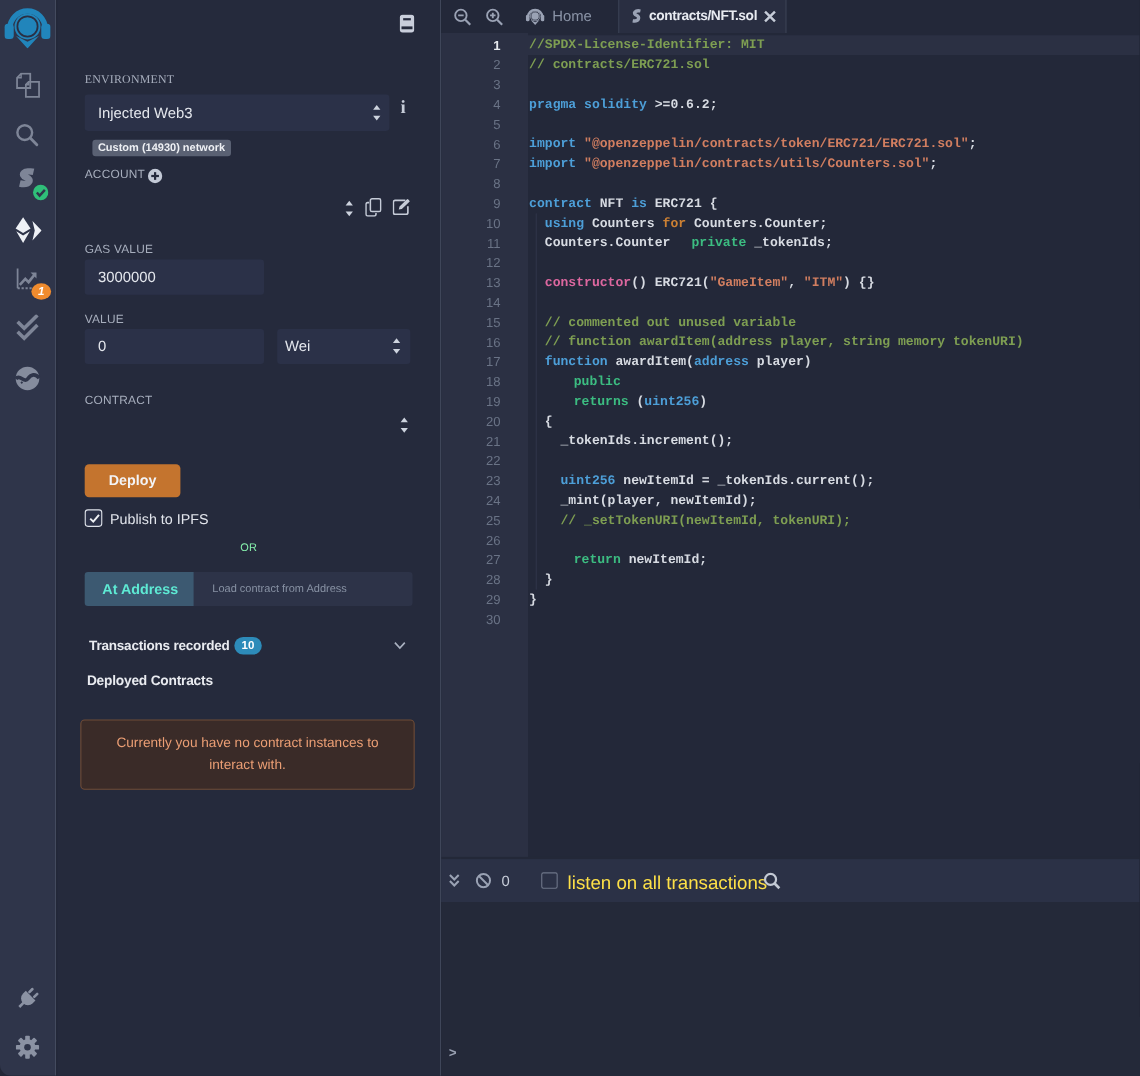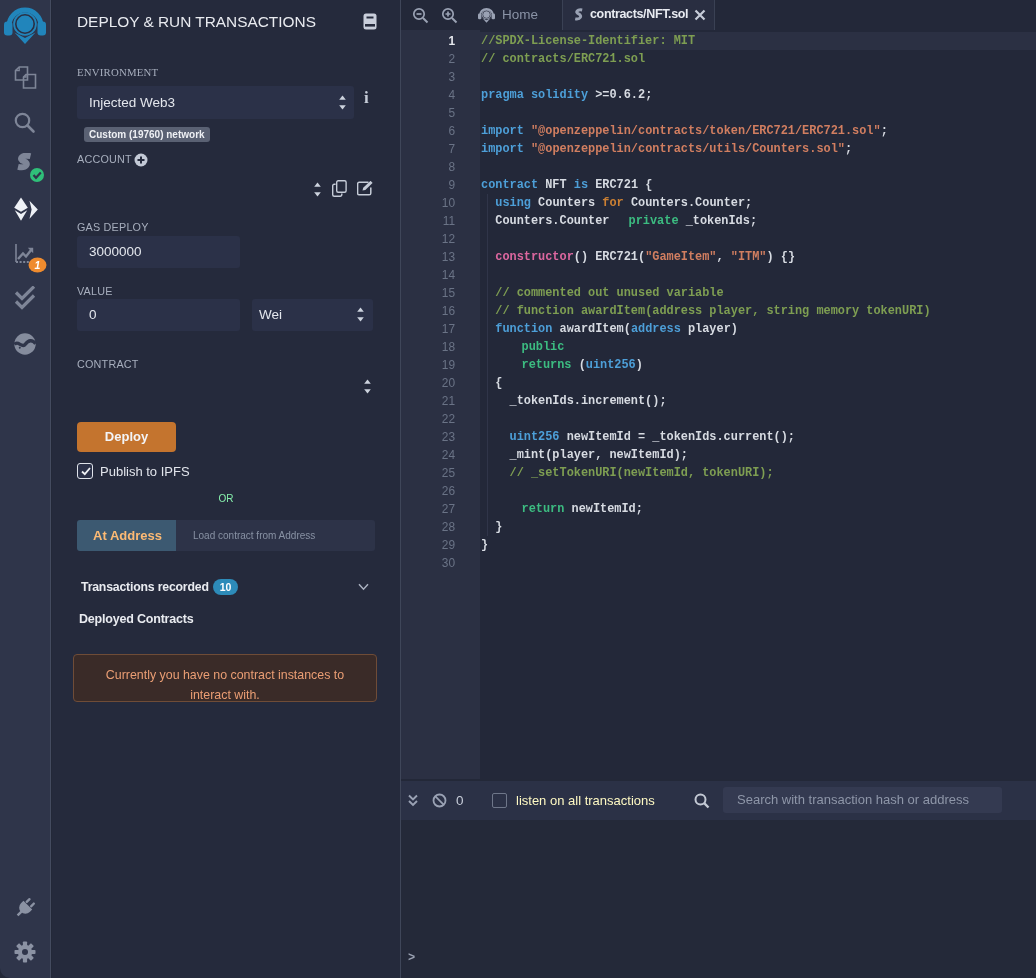--- a/index.html
+++ b/index.html
@@ -102,82 +102,81 @@
             <rect x="9.9" y="18" width="4.2" height="4.5" rx="0.8"></rect>
             <rect x="1.5" y="9.9" width="4.5" height="4.2" rx="0.8"></rect>
             <rect x="18" y="9.9" width="4.5" height="4.2" rx="0.8"></rect>
           </g>
         </g>
       </g>
       <circle cx="12" cy="12" r="3" fill="#2f354a"></circle>
     </svg>
   </div>
   <div id="panel" class="abs">
-    <div class="abs" style="left:25px; top:13px; color:#e9ebf0; font-size:15.4px;">DEPLOY &amp; RUN TRANSACTIONS</div>
     <svg class="abs" style="left:311px; top:13px;" width="14" height="17" viewBox="0 0 14 17">
       <rect x="0.5" y="0.5" width="13" height="16" rx="2.5" fill="#c9cedb"></rect>
       <rect x="3.5" y="3.5" width="7" height="2" fill="#252a3c"></rect>
       <rect x="2" y="11" width="10" height="2.6" fill="#252a3c"></rect>
     </svg>
     <div class="lbl abs" style="left:25px; top:66px;font-family:Liberation Serif, serif;">ENVIRONMENT</div>
     <div class="sel abs" style="left:25px; top:86px; width:277px; height:33px; line-height:33px; padding-left:12px;">Injected Web3</div>
     <svg class="abs" style="left:286px; top:95px;" width="9" height="15" viewBox="0 0 9 15">
       <path d="M4.5 0.5 L7.8 4.8 H1.2 Z" fill="#cdd3de"></path>
       <path d="M4.5 14.5 L7.8 10.2 H1.2 Z" fill="#cdd3de"></path>
     </svg>
     <div class="abs" style="left:312px; top:88px; color:#c6ccd8; font-size:17px; font-weight:700; font-family:'Liberation Serif',serif;">i</div>
-    <div class="abs" style="left:32px; top:127px; background:#5a6173; border-radius:3px; color:#eef0f4; font-size:10px; font-weight:700; padding:1.5px 5px 2.5px;">Custom (19760) network</div>
+    <div class="abs" style="left:32px; top:127px; background:#5a6173; border-radius:3px; color:#eef0f4; font-size:10px; font-weight:700; padding:1.5px 5px 2.5px;">Custom (14930) network</div>
     <div class="lbl abs" style="left:25px; top:153px;">ACCOUNT</div>
     <svg class="abs" style="left:82px; top:153px;" width="14" height="14" viewBox="0 0 14 14">
       <circle cx="7" cy="7" r="6.5" fill="#c3c9d6"></circle>
       <rect x="3.5" y="6" width="7" height="2" fill="#252a3c"></rect>
       <rect x="6" y="3.5" width="2" height="7" fill="#252a3c"></rect>
     </svg>
     <svg class="abs" style="left:261px; top:182px;" width="9" height="15" viewBox="0 0 9 15">
       <path d="M4.5 0.5 L7.8 4.8 H1.2 Z" fill="#cdd3de"></path>
       <path d="M4.5 14.5 L7.8 10.2 H1.2 Z" fill="#cdd3de"></path>
     </svg>
     <svg class="abs" style="left:280px; top:180px;" width="15" height="17" viewBox="0 0 15 17">
       <rect x="4.7" y="0.7" width="9.4" height="11.6" rx="1.5" fill="none" stroke="#c6ccd8" stroke-width="1.4"></rect>
       <path d="M3.6 4.2 H2.2 A1.5 1.5 0 0 0 0.7 5.7 V14.8 A1.5 1.5 0 0 0 2.2 16.3 H8.3 A1.5 1.5 0 0 0 9.8 14.8 V13.6" fill="none" stroke="#c6ccd8" stroke-width="1.4"></path>
     </svg>
     <svg class="abs" style="left:305px; top:181px;" width="16" height="15" viewBox="0 0 16 15">
       <path d="M11.5 1.2 H2.2 A1.6 1.6 0 0 0 0.6 2.8 V12.2 A1.6 1.6 0 0 0 2.2 13.8 H12.2 A1.6 1.6 0 0 0 13.8 12.2 V6.5" fill="none" stroke="#c6ccd8" stroke-width="1.5"></path>
       <path d="M5.5 9.5 L6.2 6.8 L12.8 0.4 A0.9 0.9 0 0 1 14.2 0.4 L15 1.2 A0.9 0.9 0 0 1 15 2.6 L8.3 9 Z" fill="#c6ccd8"></path>
     </svg>
-    <div class="lbl abs" style="left:25px; top:221px;">GAS DEPLOY</div>
+    <div class="lbl abs" style="left:25px; top:221px;">GAS VALUE</div>
     <div class="sel abs" style="left:25px; top:236px; width:163px; height:32px; line-height:32px; padding-left:12px;">3000000</div>
     <div class="lbl abs" style="left:25px; top:285px;">VALUE</div>
     <div class="sel abs" style="left:25px; top:299px; width:163px; height:32px; line-height:32px; padding-left:12px;">0</div>
     <div class="sel abs" style="left:200px; top:299px; width:121px; height:32px; line-height:32px; padding-left:7px;">Wei</div>
     <svg class="abs" style="left:304px; top:307px;" width="9" height="15" viewBox="0 0 9 15">
       <path d="M4.5 0.5 L7.8 4.8 H1.2 Z" fill="#cdd3de"></path>
       <path d="M4.5 14.5 L7.8 10.2 H1.2 Z" fill="#cdd3de"></path>
     </svg>
     <div class="lbl abs" style="left:25px; top:358px;">CONTRACT</div>
     <svg class="abs" style="left:311px; top:379px;" width="9" height="15" viewBox="0 0 9 15">
       <path d="M4.5 0.5 L7.8 4.8 H1.2 Z" fill="#cdd3de"></path>
       <path d="M4.5 14.5 L7.8 10.2 H1.2 Z" fill="#cdd3de"></path>
     </svg>
-    <div class="abs" style="left:25px; top:422px; width:99px; height:30px; background:#c4742e; border-radius:4px; color:#f3f4f7; font-size:13px; font-weight:700; text-align:center; line-height:30px;">Deploy</div>
+    <div class="abs" style="left:25px; top:422px; width:87px; height:30px; background:#c4742e; border-radius:4px; color:#f3f4f7; font-size:13px; font-weight:700; text-align:center; line-height:30px;">Deploy</div>
     <div class="abs" style="left:25px; top:463px; width:16px; height:16px; background:#2b3148; border:1.5px solid #dfe3ea; border-radius:3px;"></div>
     <svg class="abs" style="left:29px; top:467px;" width="10" height="9" viewBox="0 0 10 9">
       <path d="M1 4.5 L3.8 7.2 L9 1" fill="none" stroke="#eef0f4" stroke-width="1.8"></path>
     </svg>
     <div class="abs" style="left:48px; top:464px; color:#e2e5ec; font-size:13px;">Publish to IPFS</div>
     <div class="abs" style="left:0; top:493px; width:348px; text-align:center; color:#86efac; font-size:10px;">OR</div>
-    <div class="abs" style="left:25px; top:520px; width:101px; height:31px; background:#3c5971; border-radius:3px 0 0 3px; color:#fdba74; font-size:13px; font-weight:700; text-align:center; line-height:31px;">At Address</div>
+    <div class="abs" style="left:25px; top:520px; width:101px; height:31px; background:#3c5971; border-radius:3px 0 0 3px; color:#5eead4; font-size:13px; font-weight:700; text-align:center; line-height:31px;">At Address</div>
     <div class="abs" style="left:124px; top:520px; width:199px; height:31px; background:#2d3348; border-radius:0 3px 3px 0; color:#8892a4; font-size:10px; line-height:31px; padding-left:17px;">Load contract from Address</div>
     <div class="abs" style="left:29px; top:580px; color:#e9ebf0; font-size:12.3px; font-weight:700; letter-spacing:-0.2px;">Transactions recorded</div>
     <div class="abs" style="left:161px; top:579px; width:25px; height:16px; background:#2d8bb9; border-radius:8px; color:#fff; font-size:10.5px; font-weight:700; text-align:center; line-height:16px;">10</div>
     <svg class="abs" style="left:306px; top:583px;" width="11" height="8" viewBox="0 0 11 8">
       <path d="M1 1.2 L5.5 6.2 L10 1.2" fill="none" stroke="#aab1c0" stroke-width="1.5"></path>
     </svg>
     <div class="abs" style="left:27px; top:612px; color:#e9ebf0; font-size:12.5px; font-weight:700; letter-spacing:-0.2px;">Deployed Contracts</div>
-    <div class="abs" style="left:21px; top:654px; width:304px; height:48px; background:#3a2b28; border:1px solid #6f4c37; border-radius:4px; color:#eb9e74; font-size:12.4px; text-align:center; line-height:19.5px; padding-top:11px;">Currently you have no contract instances to<br>interact with.</div>
+    <div class="abs" style="left:21px; top:654px; width:304px; height:64px; background:#3a2b28; border:1px solid #6f4c37; border-radius:4px; color:#eb9e74; font-size:12.4px; text-align:center; line-height:19.5px; padding-top:11px;">Currently you have no contract instances to<br>interact with.</div>
   </div>
   <div class="abs" style="left:400px; top:0; width:1px; height:978px; background:#3f4659;"></div>
   <div id="tabbar" class="abs">
     <svg class="abs" style="left:11px; top:7px;" width="17" height="17" viewBox="0 0 17 17">
       <circle cx="7" cy="7" r="5.2" fill="none" stroke="#9aa2b4" stroke-width="1.7"></circle>
       <path d="M4.5 7 H9.5" stroke="#9aa2b4" stroke-width="1.7"></path>
       <path d="M11 11 L15.5 15.5" stroke="#9aa2b4" stroke-width="2"></path>
     </svg>
     <svg class="abs" style="left:40px; top:7px;" width="17" height="17" viewBox="0 0 17 17">
       <circle cx="7" cy="7" r="5.2" fill="none" stroke="#9aa2b4" stroke-width="1.7"></circle>
@@ -240,22 +239,21 @@
   <div id="termbar" class="abs">
     <svg class="abs" style="left:7px; top:13px;" width="10" height="13" viewBox="0 0 10 13">
       <path d="M1 1.5 L5 5.5 L9 1.5 M1 7 L5 11 L9 7" stroke="#9aa2b4" stroke-width="1.9" fill="none"></path>
     </svg>
     <svg class="abs" style="left:31px; top:12px;" width="15" height="15" viewBox="0 0 15 15">
       <circle cx="7.5" cy="7.5" r="6" stroke="#9aa2b4" stroke-width="1.8" fill="none"></circle>
       <path d="M3.4 3.4 L11.6 11.6" stroke="#9aa2b4" stroke-width="1.8"></path>
     </svg>
     <div class="abs" style="left:55px; top:12px; color:#c7cdd9; font-size:13.5px;">0</div>
     <div class="abs" style="left:91px; top:12px; width:15px; height:15px; border:1.5px solid #6e7689; border-radius:2px;"></div>
-    <div class="abs" style="left:115px; top:12px; color:#fef9c3; font-size:13px;">listen on all transactions</div>
+    <div class="abs" style="left:115px; top:12px; color:#fde047; font-size:17px;">listen on all transactions</div>
     <svg class="abs" style="left:293px; top:12px;" width="16" height="16" viewBox="0 0 16 16">
       <circle cx="6.5" cy="6.5" r="5" fill="none" stroke="#c3c9d4" stroke-width="2"></circle>
       <path d="M10.2 10.2 L14.5 14.5" stroke="#c3c9d4" stroke-width="2.4"></path>
     </svg>
-    <div class="abs" style="left:322px; top:6px; width:279px; height:26px; background:#343a51; border-radius:3px; color:#8e96a8; font-size:13px; line-height:26px; padding-left:14px;">Search with transaction hash or address</div>
   </div>
   <div id="termbody" class="abs">
     <div class="abs mono" style="left:7px; top:131px; color:#9aa1b2; font-size:12px; font-weight:700;">&gt;</div>
   </div>
 
 </body></html>

